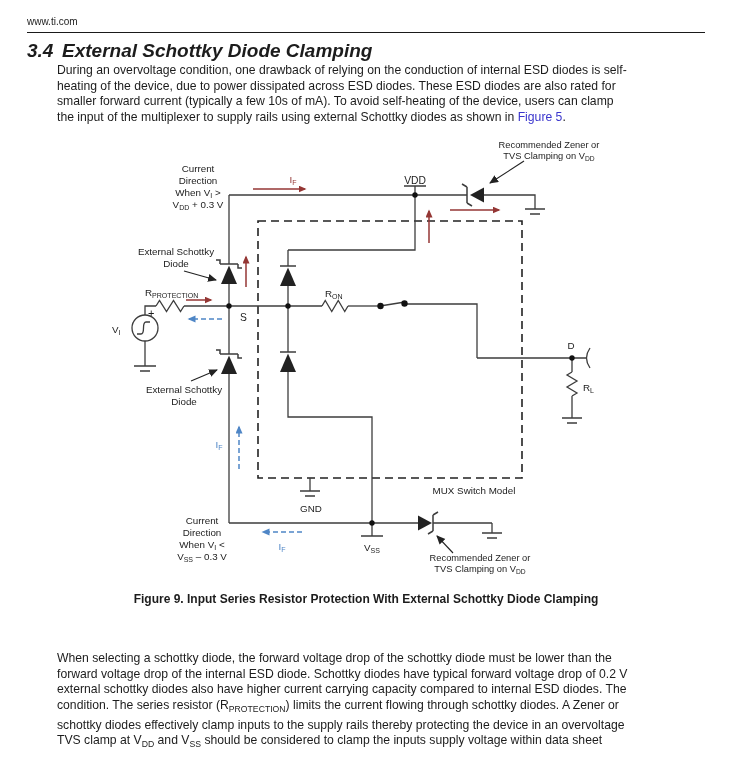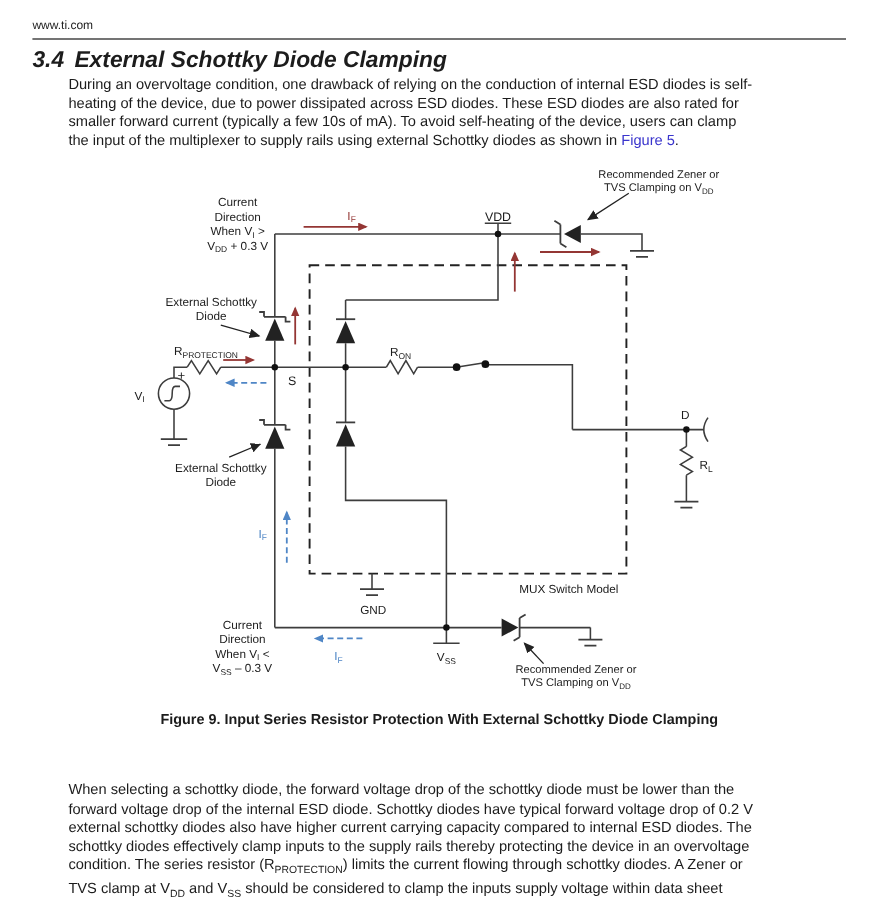--- a/index.html
+++ b/index.html
@@ -197,16 +197,16 @@
     <text class="mid sm" x="480" y="572"><tspan dy="0">TVS Clamping on V</tspan><tspan dy="2.4" font-size="72%">DD</tspan></text>
   </g>
 </svg>
 
 <div class="abs caption">Figure 9. Input Series Resistor Protection With External Schottky Diode Clamping</div>
 
 <div class="abs para" style="top:639px;margin-top:12px;">
   <div class="ln">When selecting a schottky diode, the forward voltage drop of the schottky diode must be lower than the</div>
   <div class="ln">forward voltage drop of the internal ESD diode. Schottky diodes have typical forward voltage drop of 0.2 V</div>
   <div class="ln">external schottky diodes also have higher current carrying capacity compared to internal ESD diodes. The</div>
+  <div class="ln"><span>condition. The series resistor (R</span><sub>PROTECTION</sub><span>) limits the current flowing through schottky diodes. A Zener or</span></div>
   <div class="ln">schottky diodes effectively clamp inputs to the supply rails thereby protecting the device in an overvoltage</div>
-  <div class="ln"><span>condition. The series resistor (R</span><sub>PROTECTION</sub><span>) limits the current flowing through schottky diodes. A Zener or</span></div>
   <div class="ln"><span>TVS clamp at V</span><sub>DD</sub><span> and V</span><sub>SS</sub><span> should be considered to clamp the inputs supply voltage within data sheet</span></div>
 </div>
 
 </body></html>

